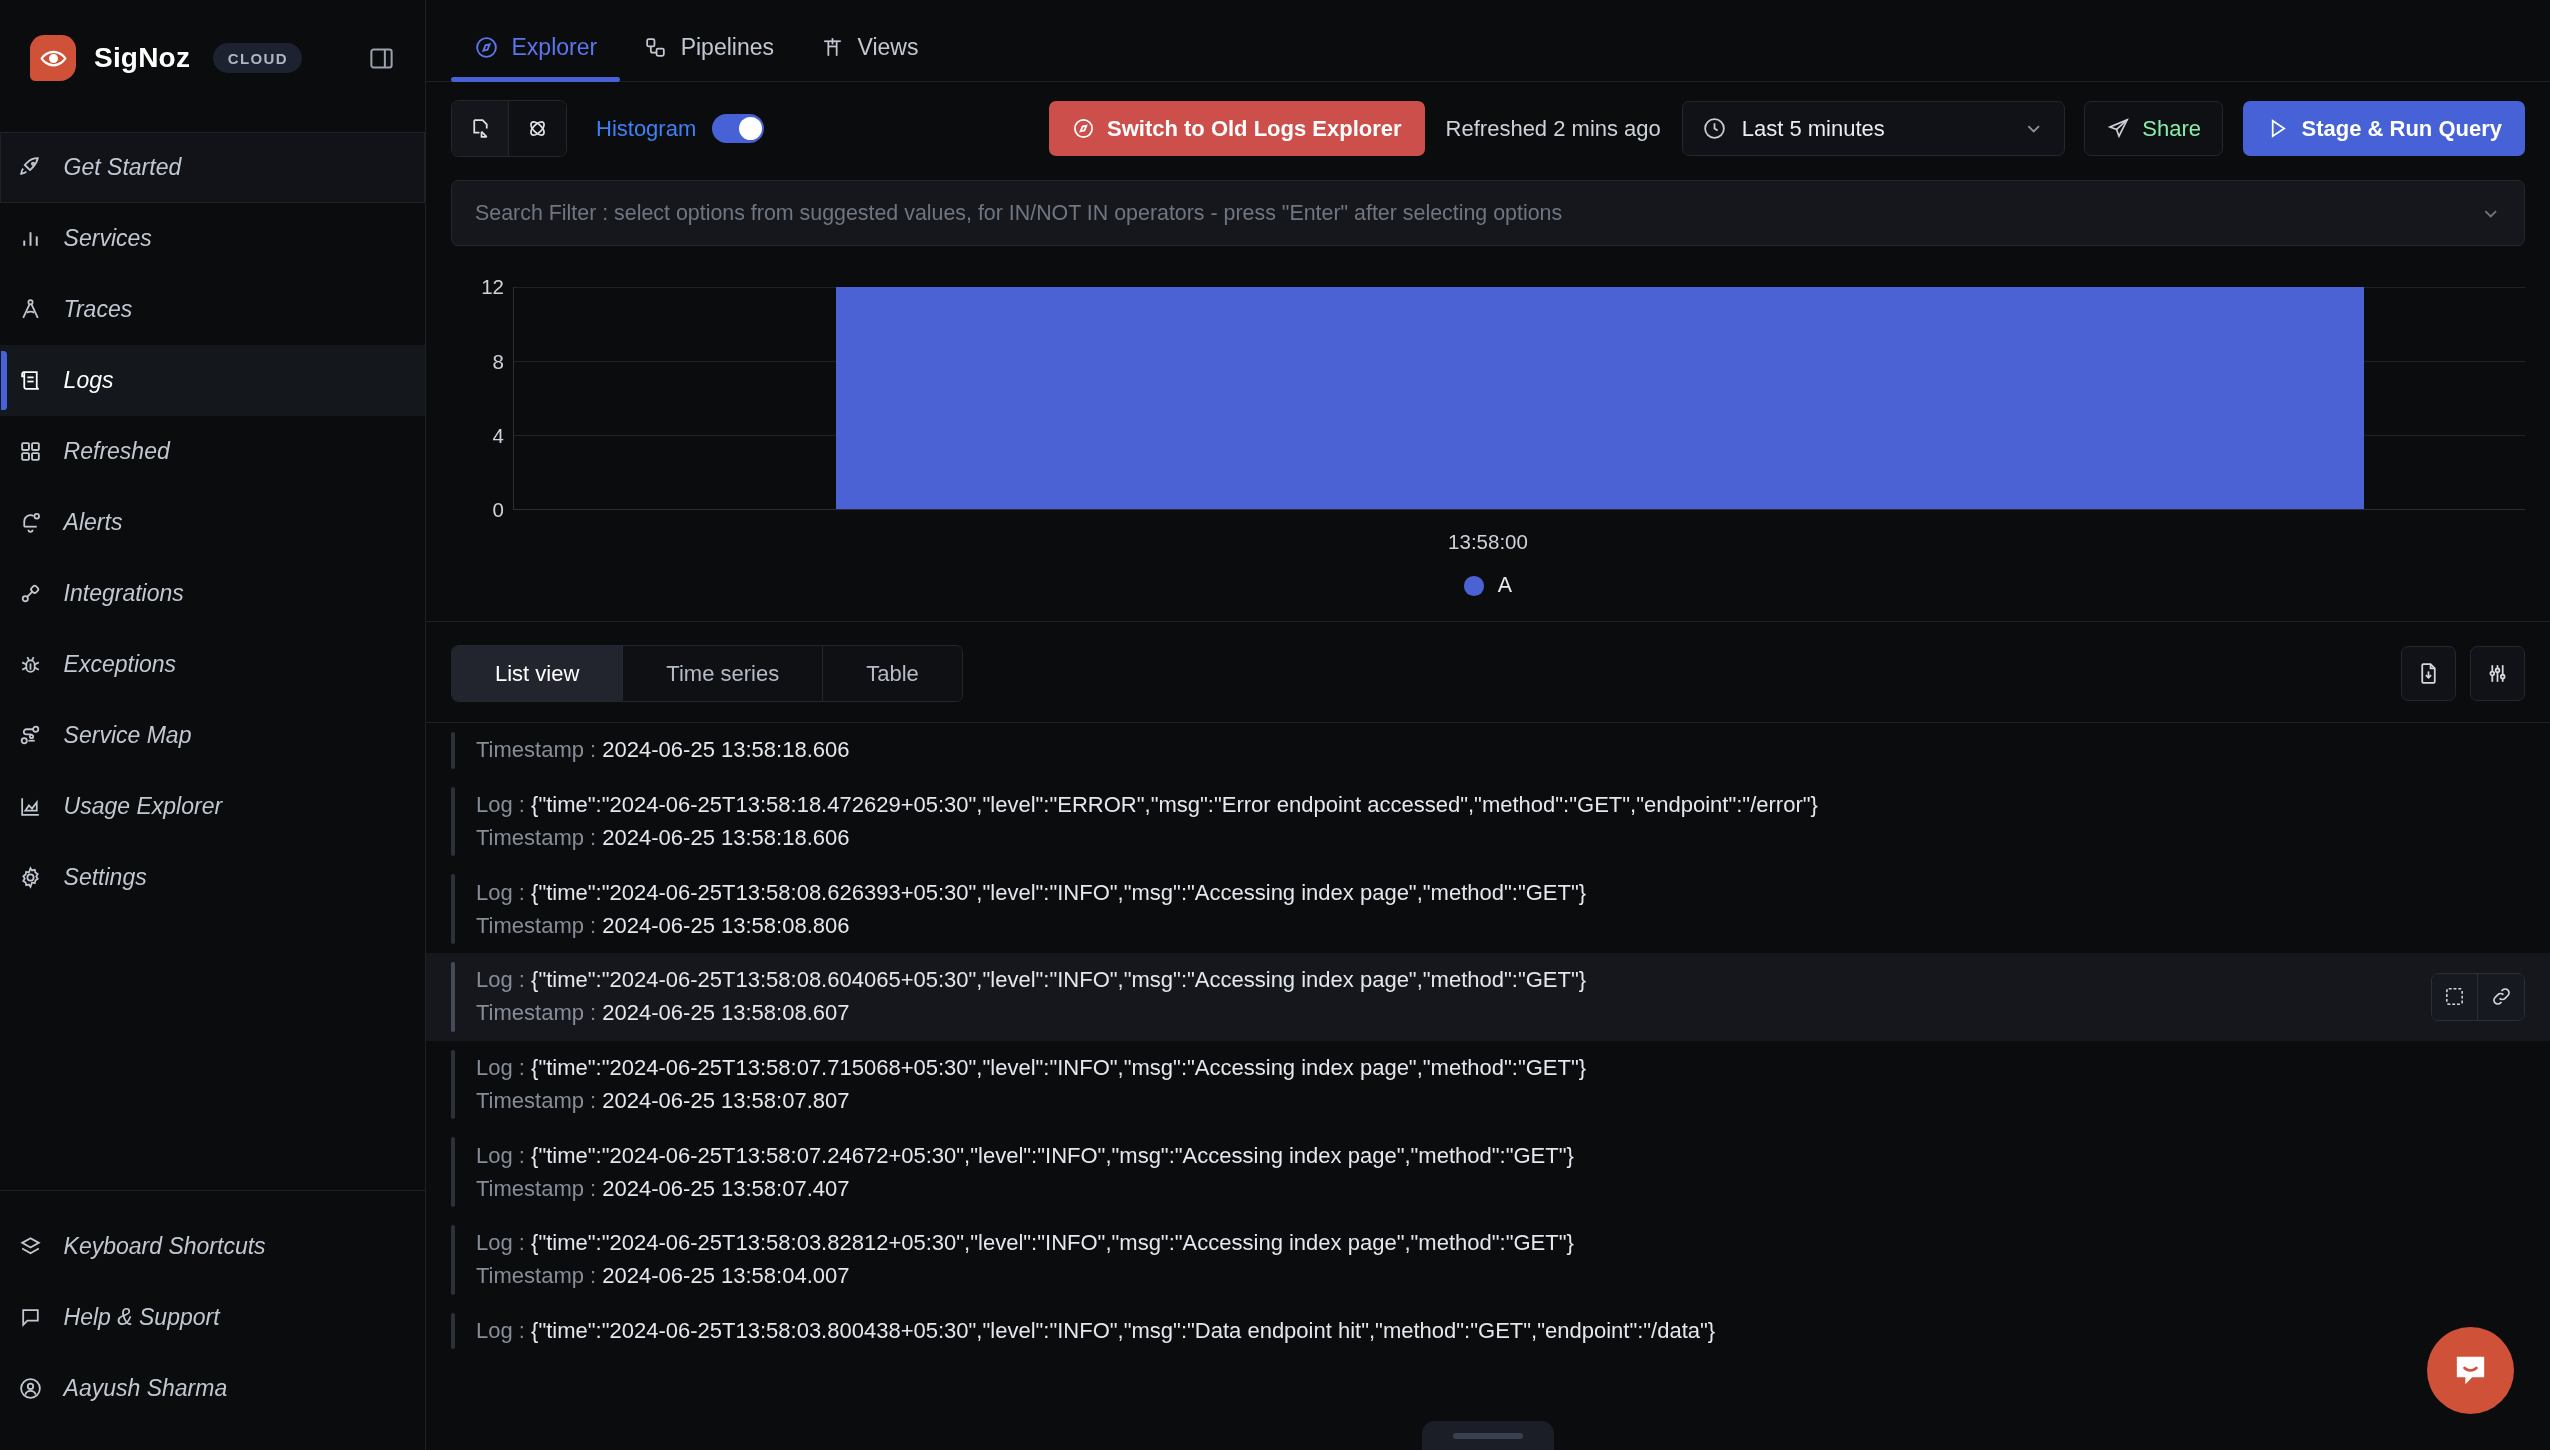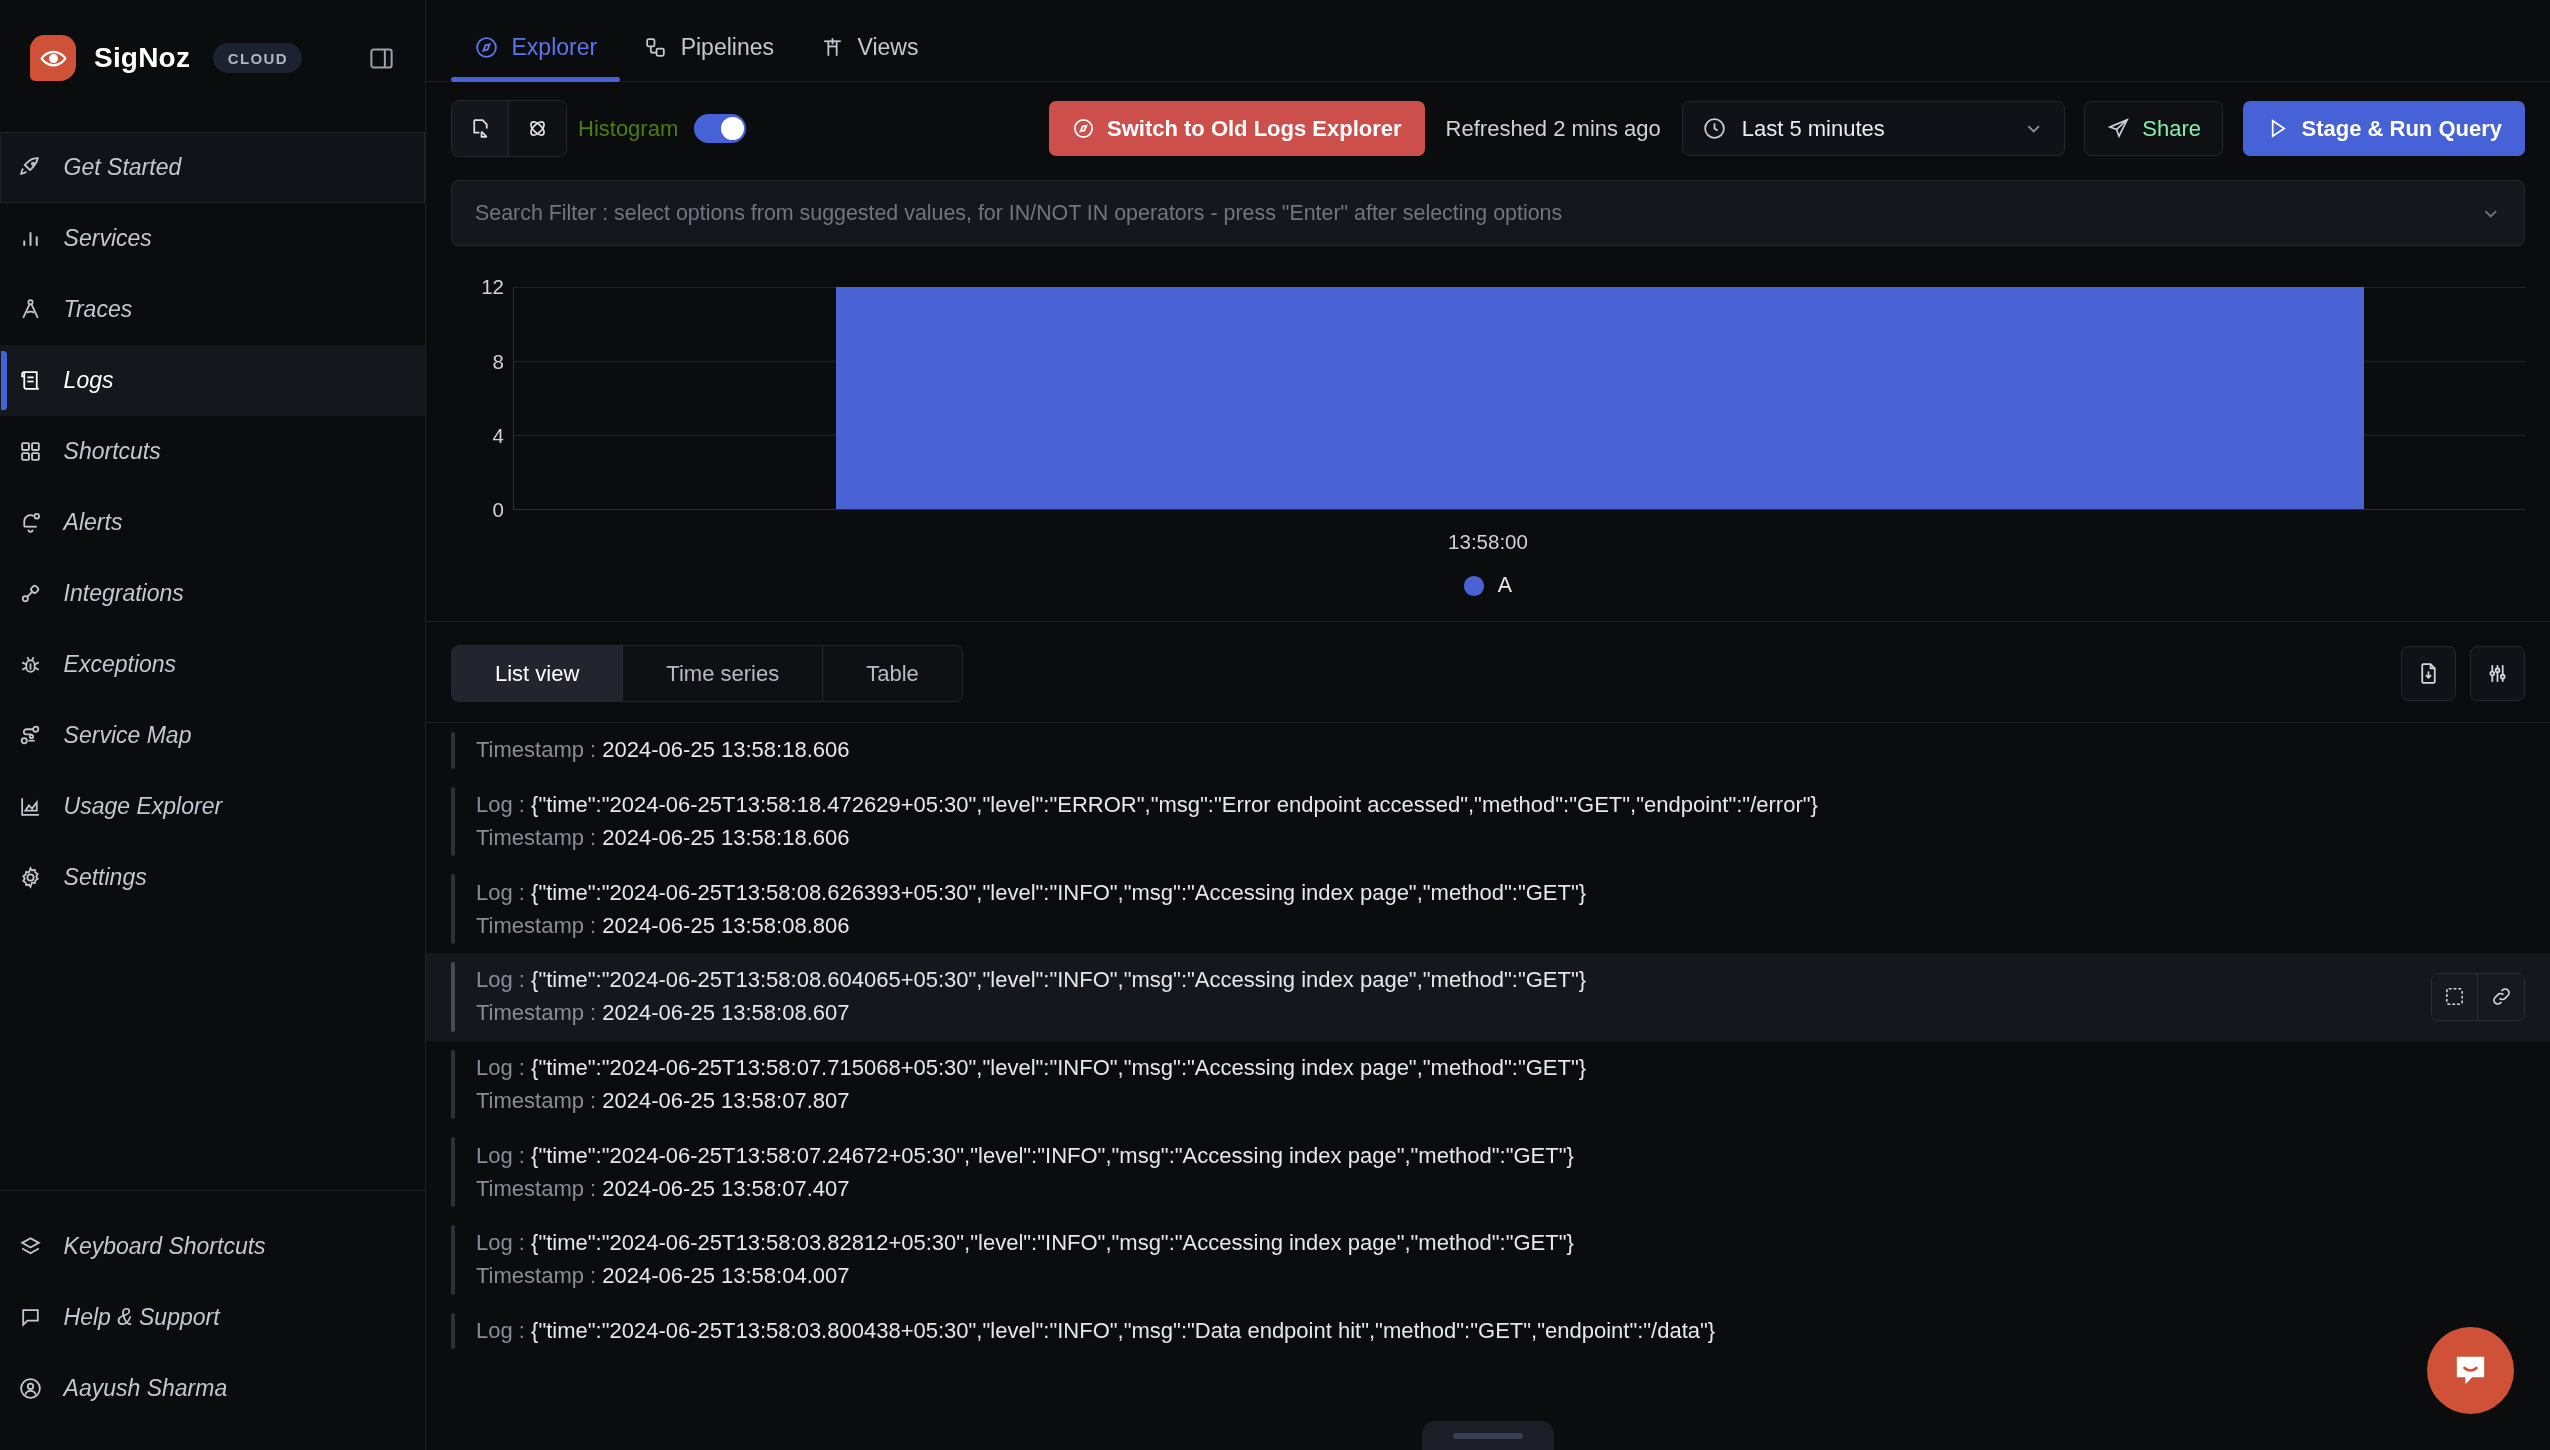--- a/index.html
+++ b/index.html
@@ -72,21 +72,21 @@
 
   .toolbar {
     height: 93px; display: flex; align-items: center; gap: 0; padding: 0 25px;
   }
   .seg-group { display: flex; border: 0.9px solid #22262d; border-radius: 7.1px; overflow: hidden; }
   .seg-btn {
     width: 57px; height: 55px; display: flex; align-items: center; justify-content: center;
     background: #14161c; cursor: pointer; border-right: 0.9px solid #22262d;
   }
   .seg-btn:last-child { border-right: none; background: #0e1014; }
-  .hist-label { font-size: 22px; color: #4d7c0f; margin-left: 11px; }
+  .hist-label { font-size: 22px; color: #3b82f6; margin-left: 29px; }
   .switch {
     width: 52px; height: 28.5px; border-radius: 18px; background: #4762d6;
     margin-left: 16px; position: relative; cursor: pointer;
   }
   .switch .knob {
     position: absolute; right: 2.7px; top: 2.7px; width: 23px; height: 23px;
     border-radius: 50%; background: #fff;
   }
   .tb-spacer { flex: 1 1 auto; }
   .btn-red {
@@ -270,21 +270,21 @@
 
       <div class="nav-item">
         <span class="ic">
           <svg width="25" height="25" viewBox="0 0 24 24" fill="none" stroke="#c2c8d2" stroke-width="1.8">
             <rect x="4" y="4" width="6.5" height="6.5" rx="1"></rect>
               <rect x="13.5" y="4" width="6.5" height="6.5" rx="1"></rect>
             <rect x="4" y="13.5" width="6.5" height="6.5" rx="1"></rect>
               <rect x="13.5" y="13.5" width="6.5" height="6.5" rx="1"></rect>
           </svg>
         </span>
-        <span>Shortcuts</span>
+        <span>Refreshed</span>
       </div>
 
       <div class="nav-item">
         <span class="ic">
           <svg width="25" height="25" viewBox="0 0 24 24" fill="none" stroke="#c2c8d2" stroke-width="1.7">
             <path d="M6 16V11a6 6 0 0 1 9-5.2"></path>
               <path d="M6 16h12"></path>
               <path d="M10 19a2 2 0 0 0 4 0"></path>
               <circle cx="18" cy="6" r="2.2"></circle>
           </svg>

